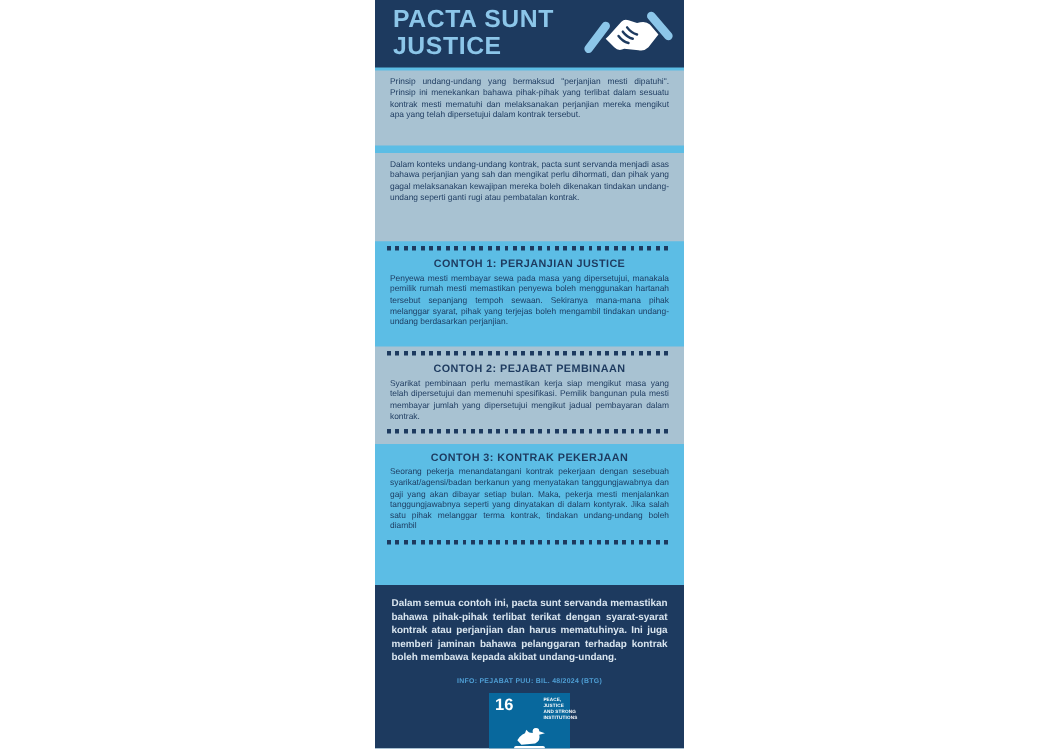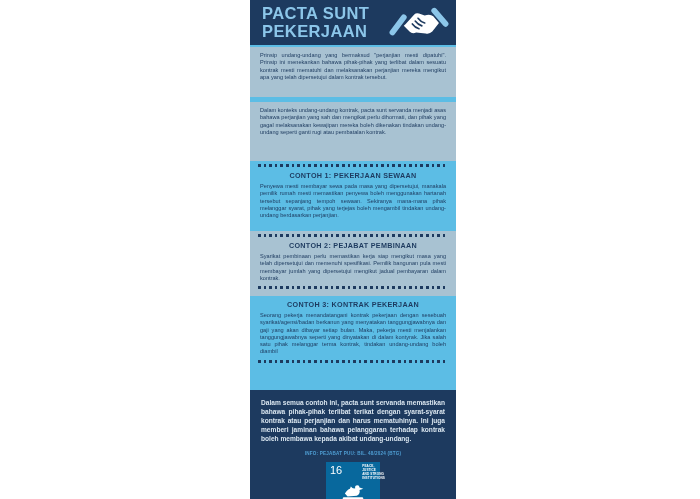--- a/index.html
+++ b/index.html
@@ -67,52 +67,52 @@
   .conc .info{
     margin-top:8px;font-size:4.6px;font-weight:bold;letter-spacing:0.2px;
     color:var(--infotext);text-align:center;
   }
   
   .sdg{
     margin-top:6px;width:54px;height:60px;background:var(--sdgblue);
     padding:3px 4px;flex:none;
   }
   .sdg .toprow{display:flex;align-items:flex-start;}
-  .sdg .num{color:#ffffff;font-weight:normal;font-size:11px;line-height:1;margin-right:20px;}
+  .sdg .num{color:#ffffff;font-weight:bold;font-size:11px;line-height:1;margin-right:20px;}
   .sdg .lbl{color:#ffffff;font-weight:bold;font-size:3.1px;line-height:1.2;letter-spacing:0.1px;}
   .sdg .dove{display:block;margin:3px auto 0 auto;width:26px;height:22px;}
 </style>
 </head>
 <body>
 
 <div class="page">
   <div class="poster">
 
     <div class="hdr">
       <div class="titles">
         <div class="t">PACTA SUNT</div>
-        <div class="t">PEKERJAAN</div>
+        <div class="t">JUSTICE</div>
       </div>
       <span class="icon">
         <svg viewBox="0 0 64 40" width="62" height="38">
           <line x1="4" y1="30" x2="16" y2="14" stroke="#8cc6e9" stroke-width="6" stroke-linecap="round"></line>
           <line x1="48" y1="7" x2="60" y2="21" stroke="#8cc6e9" stroke-width="6" stroke-linecap="round"></line>
           <path d="M18 21 L27 11 q2 -2 5 -1 l6 2 q6 -2 9 1 l6 7 -7 9 q-3 3 -7 2 l-10 -1 q-4 2 -7 -1 l-6 -6 z" fill="#ffffff"></path>
           <path d="M31 15 q3 4 7 5 M28 18 q3 4 7 5 M25 21 q3 4 7 5" stroke="#1d3a5f" stroke-width="1.7" fill="none" stroke-linecap="round"></path>
         </svg>
       </span>
     </div>
 
     <div class="graybox box1">Prinsip undang-undang yang bermaksud "perjanjian mesti dipatuhi". Prinsip ini menekankan bahawa pihak-pihak yang terlibat dalam sesuatu kontrak mesti mematuhi dan melaksanakan perjanjian mereka mengikut apa yang telah dipersetujui dalam kontrak tersebut.</div>
 
     <div class="graybox box2">Dalam konteks undang-undang kontrak, pacta sunt servanda menjadi asas bahawa perjanjian yang sah dan mengikat perlu dihormati, dan pihak yang gagal melaksanakan kewajipan mereka boleh dikenakan tindakan undang-undang seperti ganti rugi atau pembatalan kontrak.</div>
 
     <div class="sect sky s1">
       <div class="dots"></div>
-      <div class="heading">CONTOH 1: PEKERJAAN SEWAAN</div>
+      <div class="heading">CONTOH 1: PERJANJIAN JUSTICE</div>
       <div class="body">Penyewa mesti membayar sewa pada masa yang dipersetujui, manakala pemilik rumah mesti memastikan penyewa boleh menggunakan hartanah tersebut sepanjang tempoh sewaan. Sekiranya mana-mana pihak melanggar syarat, pihak yang terjejas boleh mengambil tindakan undang-undang berdasarkan perjanjian.</div>
     </div>
 
     <div class="sect gray s2">
       <div class="dots"></div>
       <div class="heading">CONTOH 2: PEJABAT PEMBINAAN</div>
       <div class="body">Syarikat pembinaan perlu memastikan kerja siap mengikut masa yang telah dipersetujui dan memenuhi spesifikasi. Pemilik bangunan pula mesti membayar jumlah yang dipersetujui mengikut jadual pembayaran dalam kontrak.</div>
       <div class="dots bottom"></div>
     </div>
 

